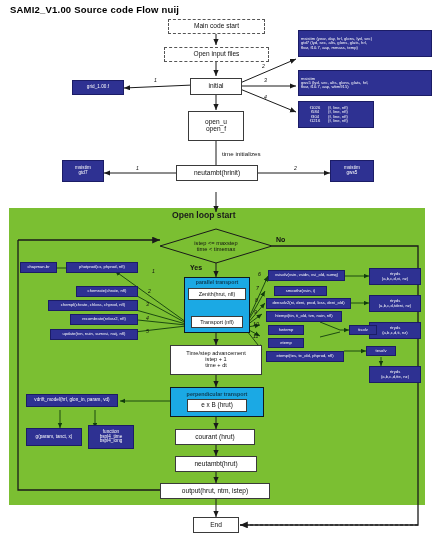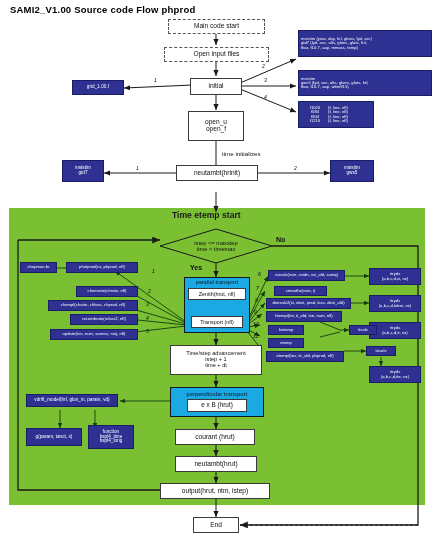--- a/index.html
+++ b/index.html
@@ -28,21 +28,21 @@
   .ml2{stroke:#1a1a1a;stroke-width:1.3;fill:none;}
   .mld{stroke:#1a1a1a;stroke-width:1;fill:none;stroke-dasharray:3 2;}
   .mlg{stroke:#123d0d;stroke-width:0.9;fill:none;}
   .pre{white-space:pre-line;}
 </style>
 </head>
 <body>
 
 <div id="root">
 
-  <div class="title">SAMI2_V1.00   Source code Flow phprod</div>
+  <div class="title">SAMI2_V1.00   Source code Flow nuij</div>
 
   <div class="greenzone"></div>
 
   <svg class="layer">
     <defs>
       <marker id="ah" markerWidth="7" markerHeight="7" refX="6" refY="2.6" orient="auto">
         <path d="M0,0 L6,2.6 L0,5.2 z" fill="#1a1a1a"></path>
       </marker>
       <marker id="ahg" markerWidth="7" markerHeight="7" refX="6" refY="2.6" orient="auto">
         <path d="M0,0 L6,2.6 L0,5.2 z" fill="#123d0d"></path>
@@ -167,21 +167,21 @@
 
   <div class="num" style="left:154px;top:77px;">1</div>
   <div class="num" style="left:262px;top:63px;">2</div>
   <div class="num" style="left:264px;top:77px;">3</div>
   <div class="num" style="left:264px;top:94px;">4</div>
   <div class="num" style="left:136px;top:165px;">1</div>
   <div class="num" style="left:294px;top:165px;">2</div>
 
   <div class="lbl" style="left:222px;top:150px;">time initializes</div>
 
-  <div class="bigl" style="left:172px;top:210px;">Time etemp start</div>
+  <div class="bigl" style="left:172px;top:210px;">Open loop start</div>
   <div class="bigl" style="left:175px;top:489px;">Time loop end</div>
 
   <svg class="layer">
     <polygon points="216,229 272,246 216,263 160,246" fill="#7bbf32" stroke="#1a1a1a" stroke-width="1"></polygon>
   </svg>
   <div class="node pre" style="left:176px;top:236px;width:80px;height:20px;font-size:5.7px;color:#111;">istep &lt;= maxstep
 time &lt; timemax</div>
   <div class="lbl b" style="left:276px;top:236px;font-size:7px;">No</div>
   <div class="lbl b" style="left:190px;top:264px;font-size:7px;">Yes</div>
 

